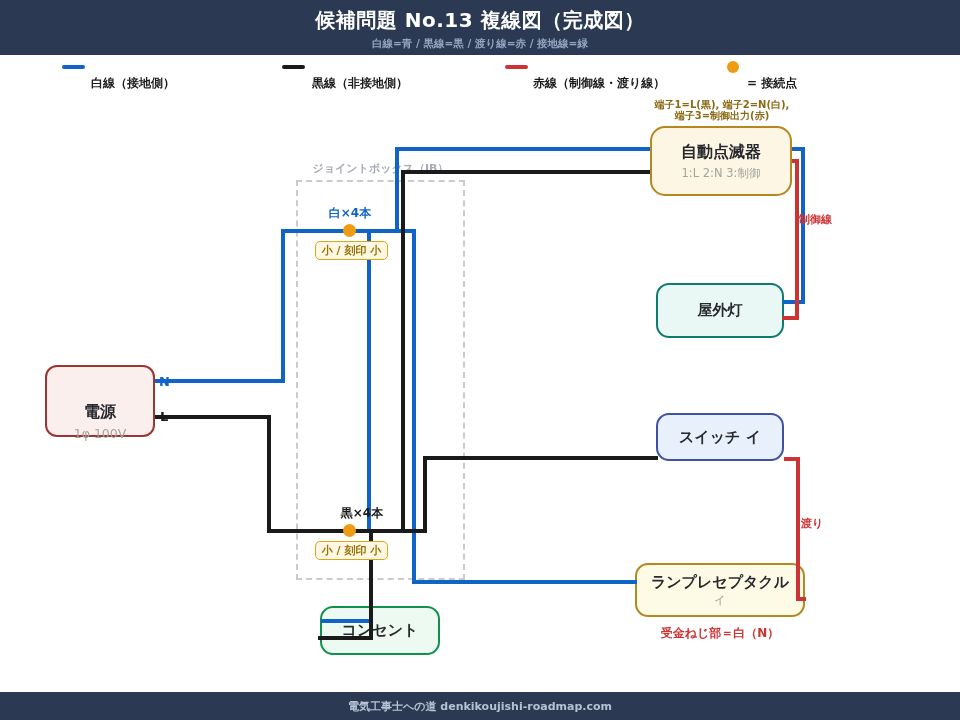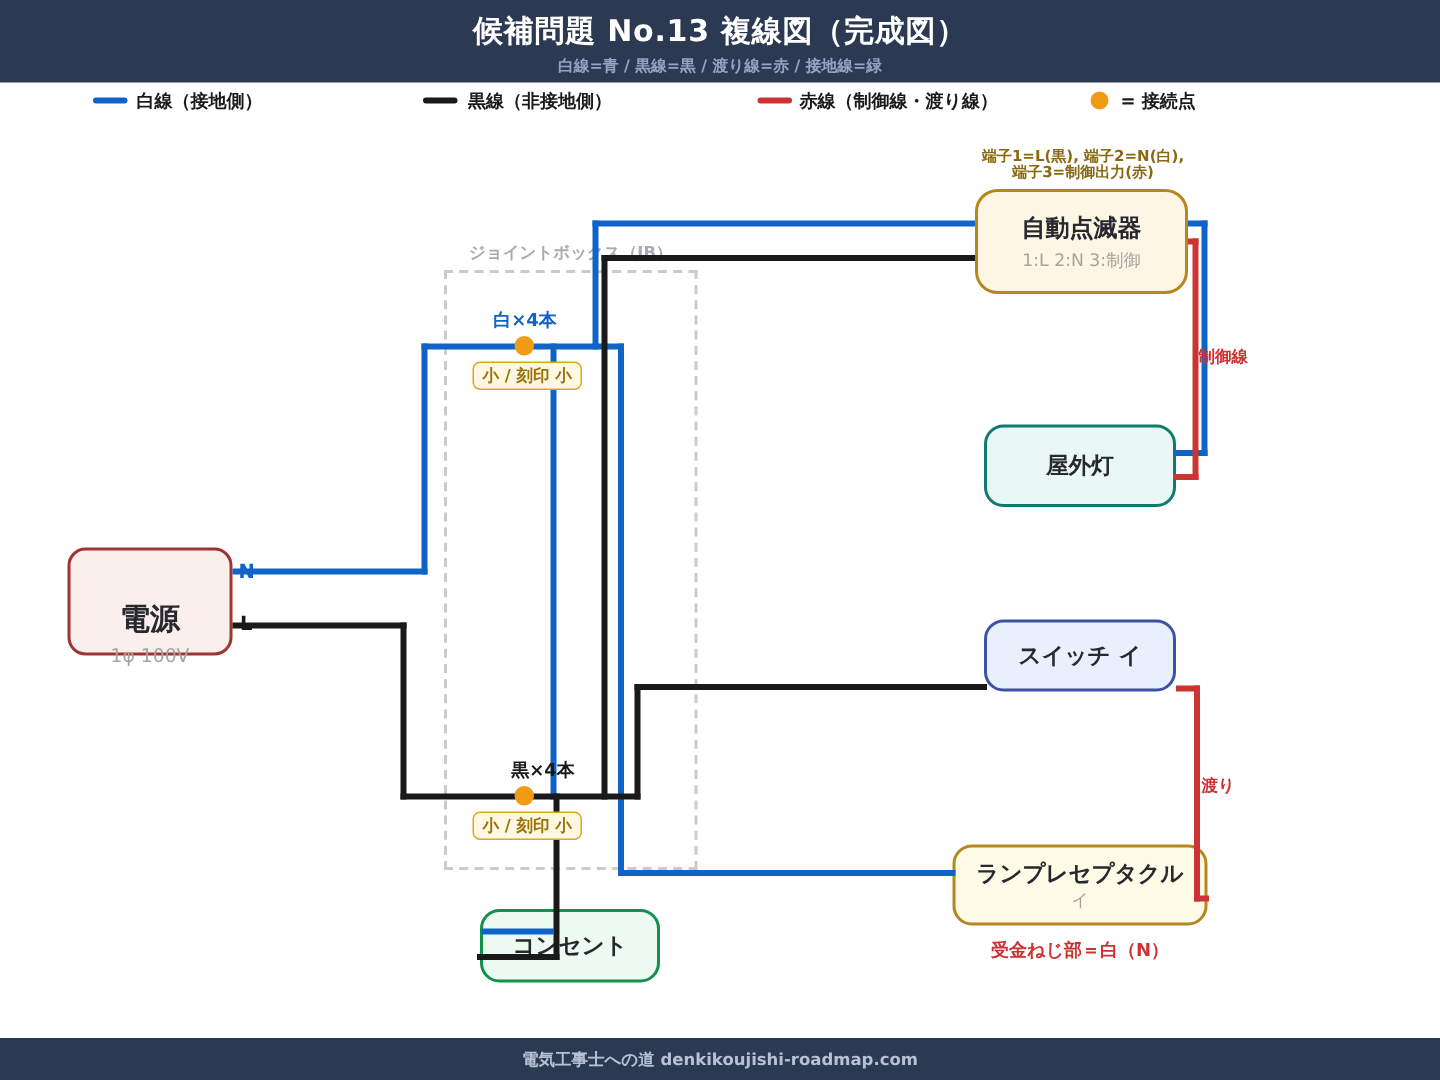--- a/index.html
+++ b/index.html
@@ -12,42 +12,42 @@
 
   
   .header{position:absolute; left:0; top:0; width:960px; height:55px; background:var(--c-navy); text-align:center; z-index:6;}
   .header .title{color:#ffffff; font-size:20px; font-weight:bold; padding-top:7px; letter-spacing:.5px;}
   .header .subtitle{color:#93a5c2; font-size:10.5px; margin-top:3px; font-weight:600;}
   .footer{position:absolute; left:0; top:692px; width:960px; height:28px; background:var(--c-navy); text-align:center; z-index:6;}
   .footer .ftext{color:#b6c2d4; font-size:11px; font-weight:600; padding-top:7px;}
 
   
   .legend-bar{position:absolute; height:4px; width:23px; border-radius:2px; top:65px; z-index:4;}
-  .legend-label{position:absolute; top:59px; font-size:12px; font-weight:600; color:#1a1a1a; z-index:4; white-space:nowrap;}
+  .legend-label{position:absolute; top:75px; font-size:12px; font-weight:600; color:#1a1a1a; z-index:4; white-space:nowrap;}
   .legend-dot{position:absolute; width:12px; height:12px; border-radius:50%; background:var(--c-orange); top:61px; z-index:4;}
 
   
   .jb-rect{position:absolute; left:296px; top:180px; width:169px; height:400px; border:2px dashed #cbcbcb; z-index:0;}
   .jb-label{position:absolute; left:296px; top:161px; width:169px; text-align:center; font-size:11px; font-weight:bold; color:#a7acb4; z-index:1; white-space:nowrap;}
 
   
   .wire{position:absolute;}
   .wire.blue{background:var(--c-blue);}
   .wire.black{background:var(--c-black);}
   .wire.red{background:var(--c-red);}
   .z-under{z-index:1;}
   .z-over{z-index:3;}
   .z-top{z-index:4;}
 
   
   .node{position:absolute; display:flex; flex-direction:column; align-items:center; justify-content:center; background:#fff; z-index:2; text-align:center;}
   .node .ntitle{font-weight:bold; color:#27292e; white-space:nowrap;}
   .node .nsub{color:#a3a49f; font-size:11.5px; margin-top:3px; white-space:nowrap;}
   .node-power{left:45px; top:365px; width:110px; height:72px; border:2.5px solid #9e3434; border-radius:12px; background:#fbefee;}
-  .node-power .ntitle{font-size:20px;margin-top:40px;}
+  .node-power .ntitle{font-size:16px;margin-top:40px;}
   .node-auto{left:650px; top:126px; width:142px; height:70px; border:2.5px solid #b5871e; border-radius:15px; background:#fdf6e4;}
   .node-auto .ntitle{font-size:16px;}
   .node-outdoor{left:656px; top:283px; width:128px; height:55px; border:2.5px solid #0e7b6f; border-radius:13px; background:#eaf8f5;}
   .node-outdoor .ntitle{font-size:15px;}
   .node-switch{left:656px; top:413px; width:128px; height:48px; border:2.5px solid #3f51a5; border-radius:13px; background:#e8f1fb;}
   .node-switch .ntitle{font-size:15px;}
   .node-lamp{left:635px; top:563px; width:170px; height:54px; border:2.5px solid #b5871e; border-radius:13px; background:#fdfae6;}
   .node-lamp .ntitle{font-size:15px;}
   .node-lamp .nsub{margin-top:1px;}
   .node-outlet{left:320px; top:606px; width:120px; height:49px; border:2.5px solid #12914e; border-radius:13px; background:#edfaf1;}
@@ -56,21 +56,21 @@
   
   .ann{position:absolute; white-space:nowrap;}
   .lbl-white4{left:300px; top:205px; width:100px; text-align:center; font-size:12px; font-weight:bold; color:var(--c-blue); z-index:4;}
   .lbl-black4{left:312px; top:505px; width:100px; text-align:center; font-size:12px; font-weight:bold; color:var(--c-black); z-index:4;}
   .sleeve{position:absolute; left:315px; width:73px; height:19px; background:#fef8e2; border:1.5px solid #d8a71c; border-radius:5px; color:#9a7208; font-size:11px; font-weight:bold; display:flex; align-items:center; justify-content:center; z-index:4; white-space:nowrap;}
   .sleeve-top{top:241px;}
   .sleeve-bottom{top:541px;}
   .lbl-n{left:159px; top:374px; font-size:13px; font-weight:bold; color:var(--c-blue); z-index:4;}
   .lbl-l{left:160px; top:409px; font-size:13px; font-weight:bold; color:var(--c-black); z-index:4;}
   .auto-note{left:642px; top:99px; width:160px; text-align:center; font-size:10px; font-weight:bold; color:#8a6914; line-height:11px; z-index:1;}
-  .lbl-seigyo{left:799px; top:230px; font-size:11px; font-weight:bold; color:var(--c-red); z-index:4;}
+  .lbl-seigyo{left:799px; top:212px; font-size:11px; font-weight:bold; color:var(--c-red); z-index:4;}
   .lbl-watari{left:801px; top:516px; font-size:11px; font-weight:bold; color:var(--c-red); z-index:4;}
   .lamp-note{left:635px; top:625px; width:170px; text-align:center; font-size:12px; font-weight:bold; color:var(--c-red); z-index:4;}
 
   
   .dot{position:absolute; width:13px; height:13px; border-radius:50%; background:var(--c-orange); z-index:5;}
 </style>
 </head>
 <body>
 
 <div class="stage">

